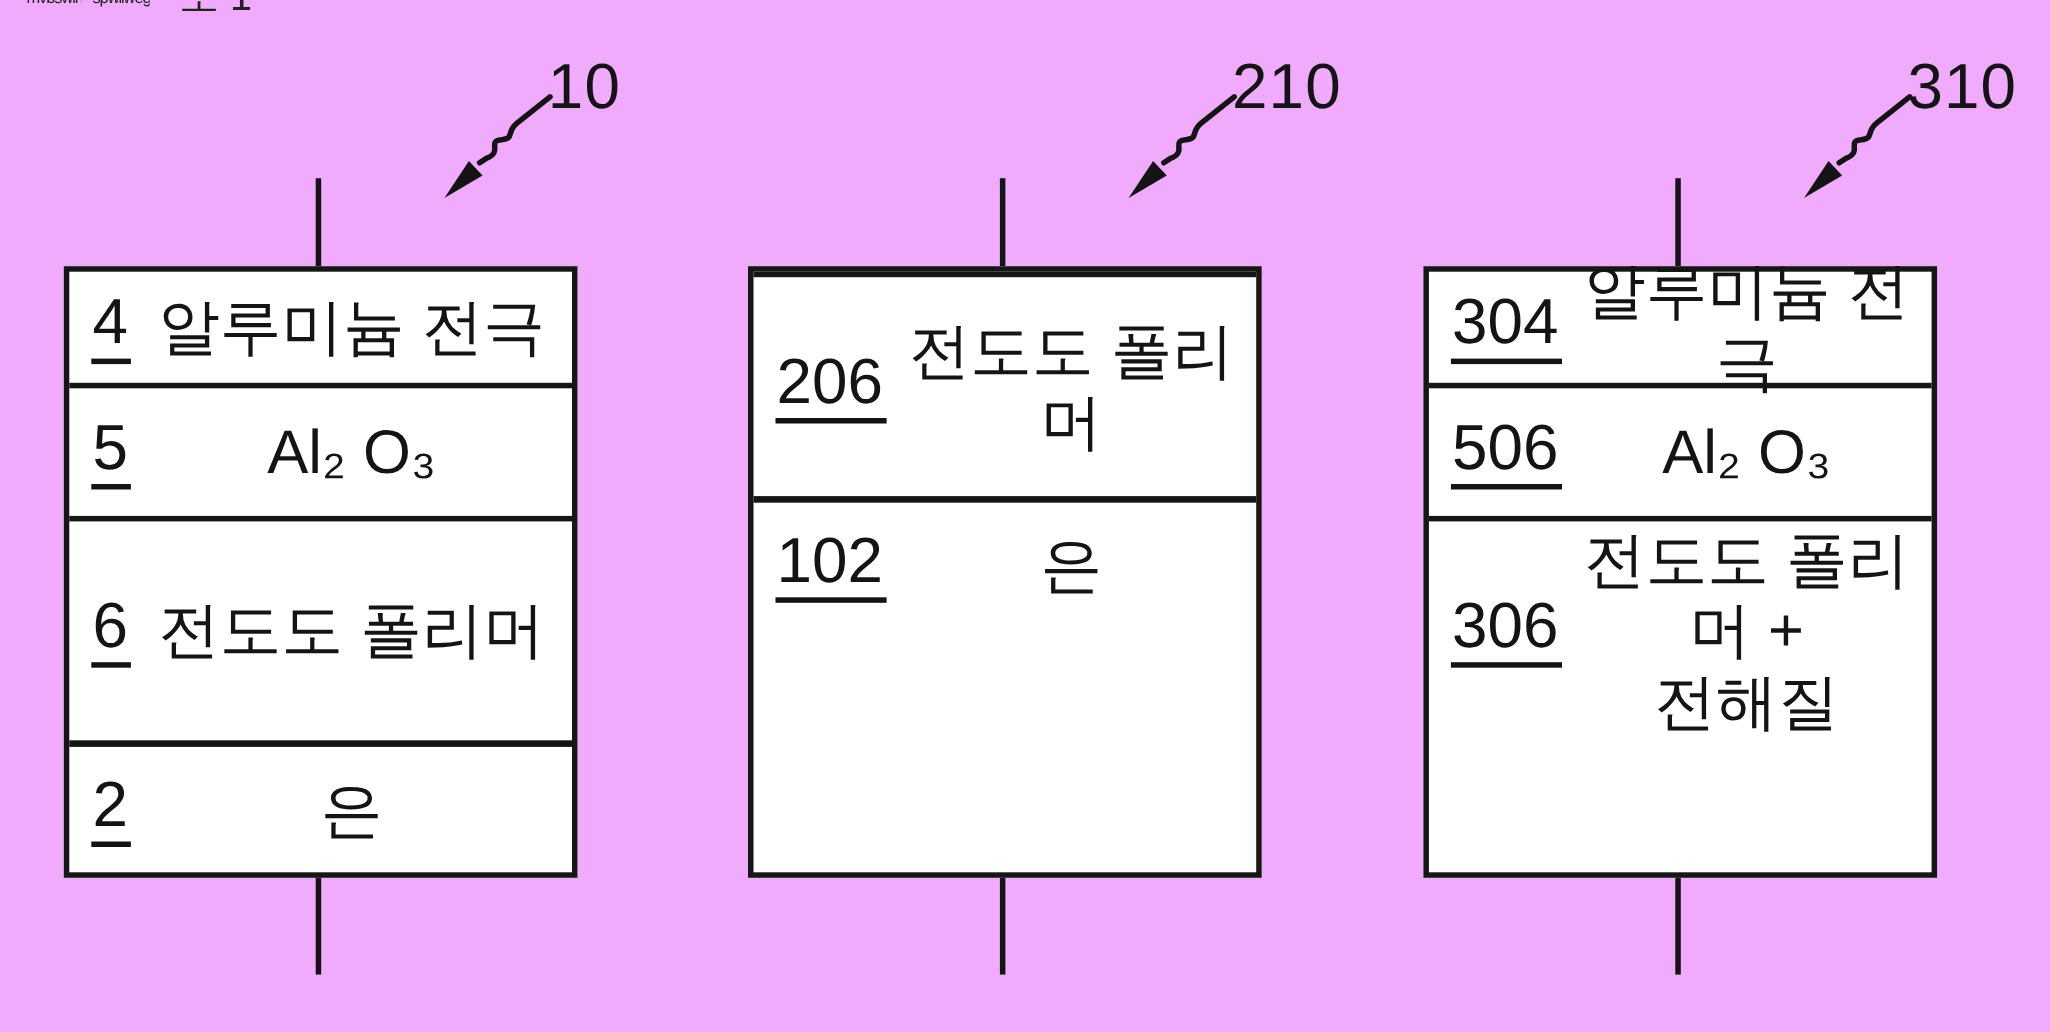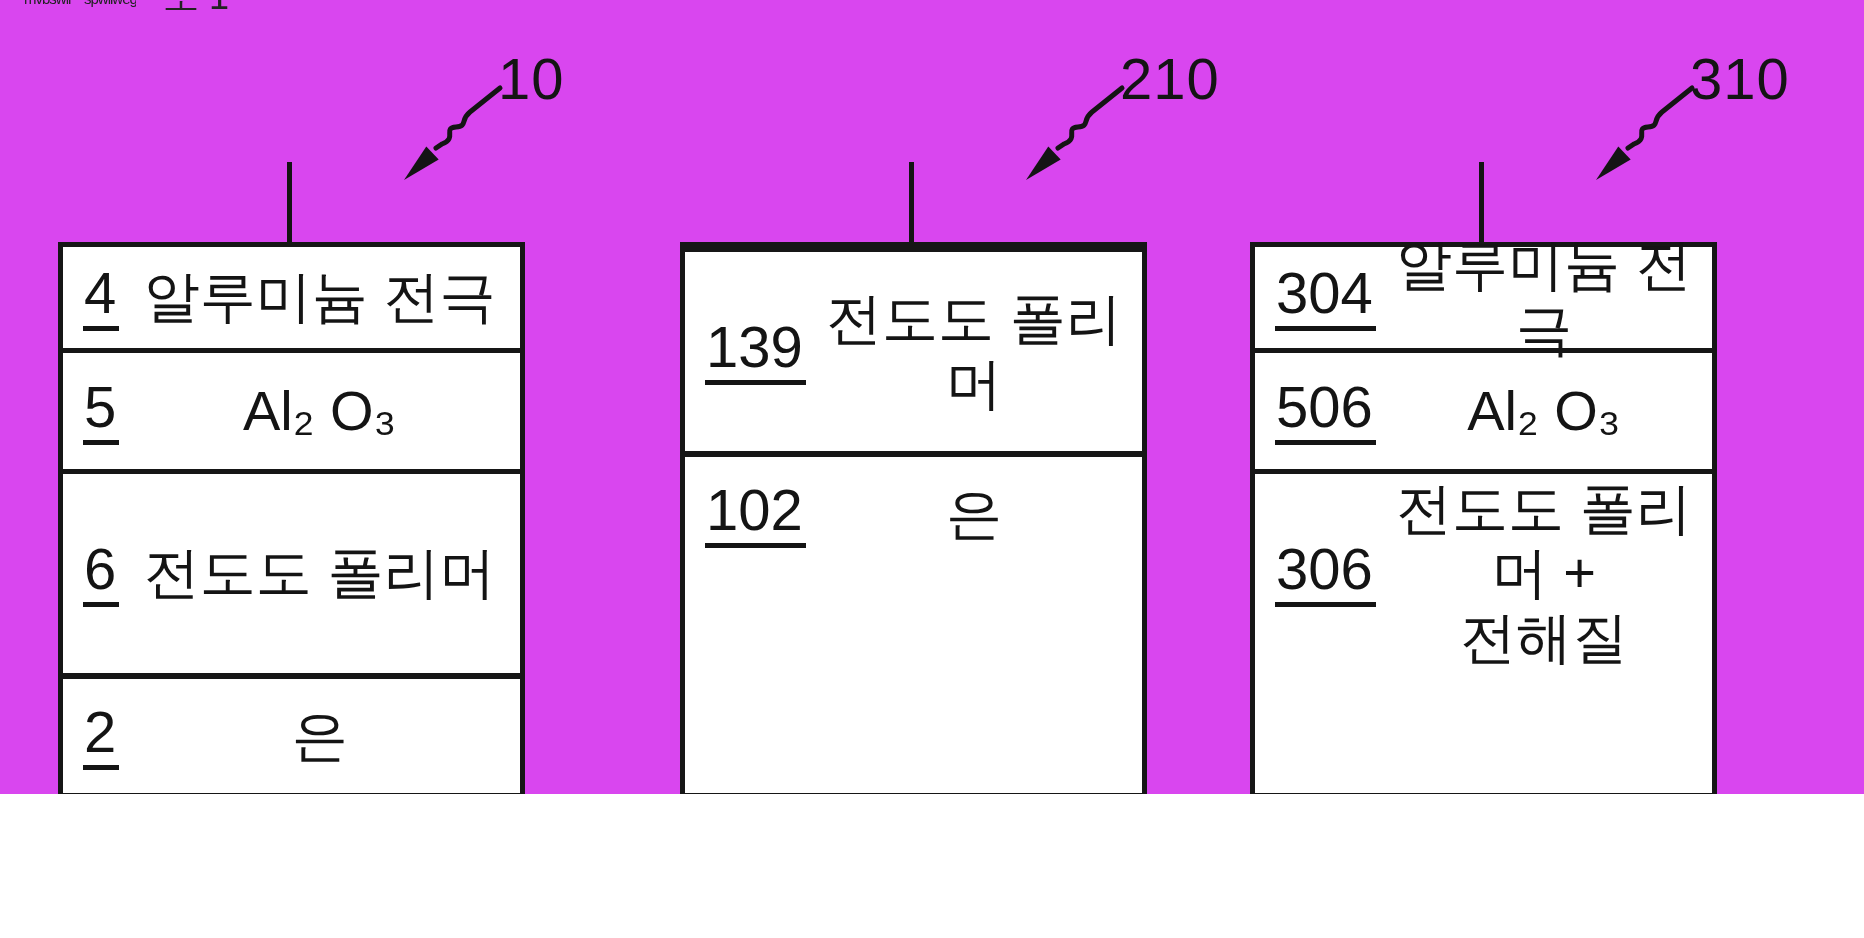--- a/index.html
+++ b/index.html
@@ -3,22 +3,22 @@
 <meta charset="utf-8">
 <style>
   html, body {
     margin: 0;
     padding: 0;
     background: #ffffff;
   }
   #canvas {
     position: relative;
     width: 1864px;
-    height: 794px;
-    background: #d946ef;
+    height: 938px;
+    background: #f0abfc;
     overflow: hidden;
     font-family: "Liberation Sans", "DejaVu Sans", sans-serif;
     color: #141414;
   }
 
   
   .frag {
     position: absolute;
     top: 0;
     overflow: hidden;
@@ -34,21 +34,21 @@
 
   
   .diagram {
     position: absolute;
     top: 40px;
     width: 467px;
     height: 850px;
   }
   .d-left   { left: 58px; }
   .d-middle { left: 680px; }
-  .d-right  { left: 1250px; text-decoration: underline; }
+  .d-right  { left: 1294px; text-decoration: underline; }
 
   .ref-num {
     position: absolute;
     left: 440px;
     top: 10px;
     font-size: 58px;
     line-height: 1;
     letter-spacing: 1px;
     white-space: nowrap;
   }
@@ -153,21 +153,21 @@
 
   <div class="diagram d-middle">
     <div class="ref-num">210</div>
     <svg class="ref-arrow" viewBox="0 0 110 105">
       <path d="M104 6 L74 30 C64 38 72 44 60 45 C46 46 62 56 46 62 L40 66" fill="none" stroke="#141414" stroke-width="5" stroke-linecap="round"></path>
       <polygon points="8,98 42.7,77.6 30.3,64.4" fill="#141414"></polygon>
     </svg>
     <div class="lead top"></div>
     <div class="stack">
       <div class="row r3">
-        <span class="num">139</span>
+        <span class="num">206</span>
         <span class="lbl">전도도 폴리머</span>
       </div>
       <div class="row r4">
         <span class="num">102</span>
         <span class="lbl">은</span>
       </div>
     </div>
     <div class="lead bottom"></div>
   </div>
 

